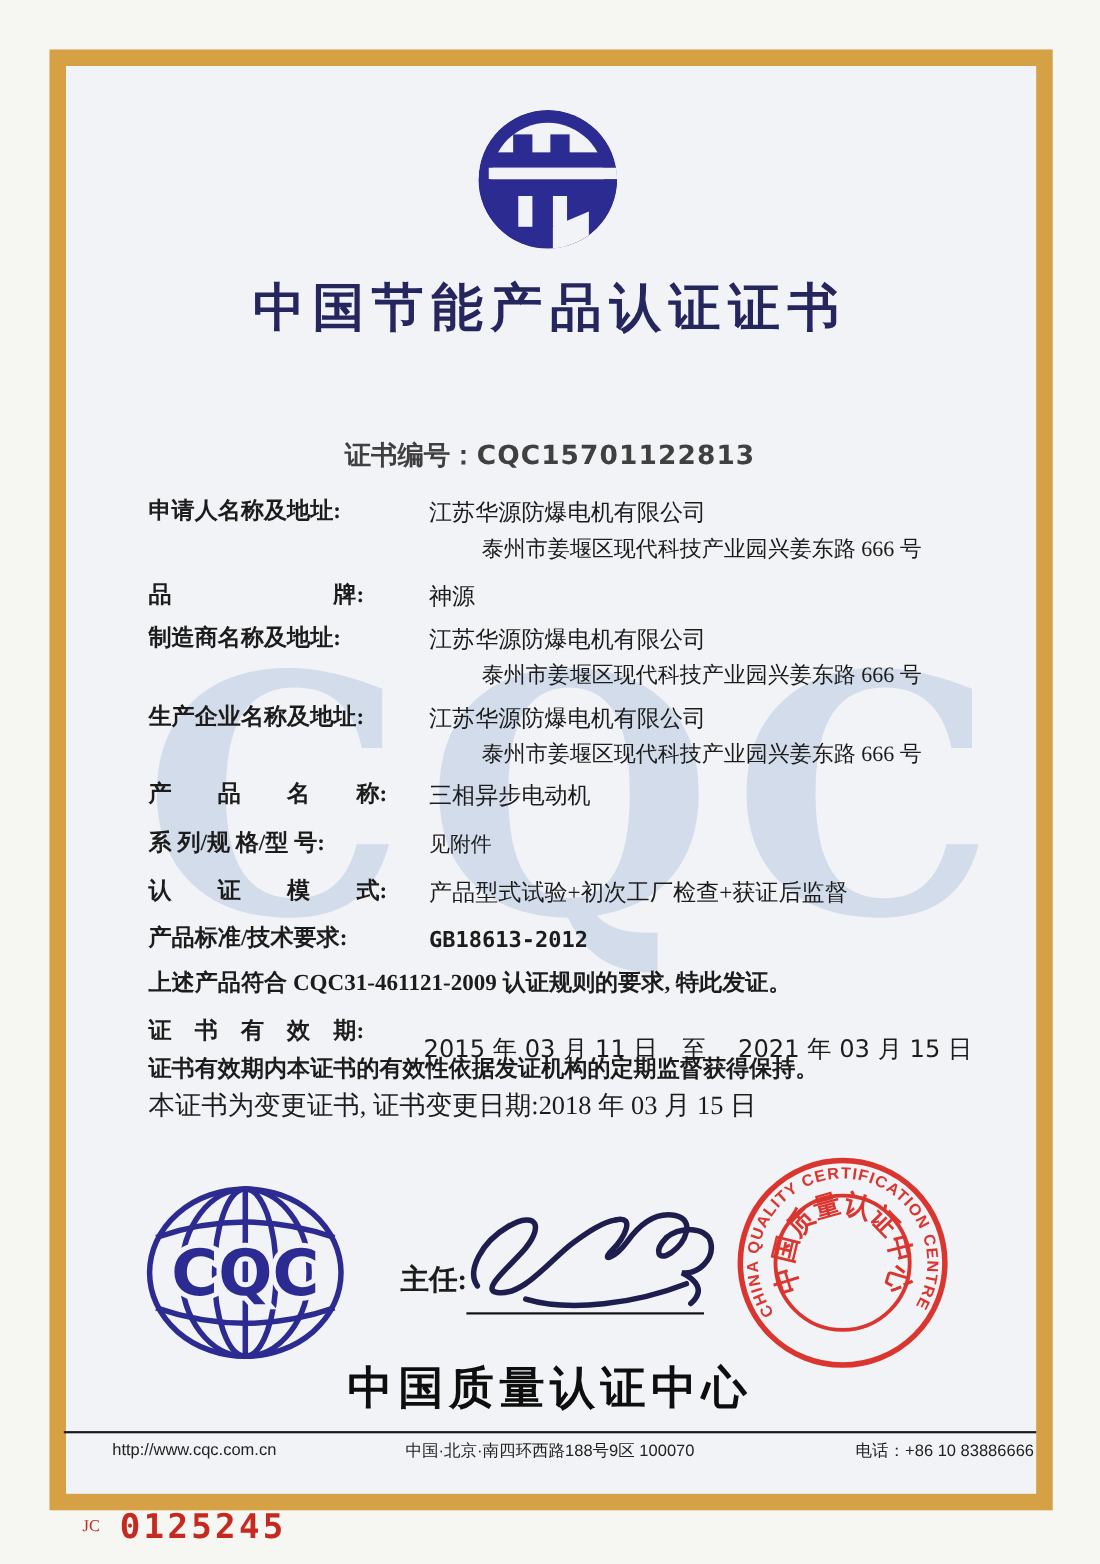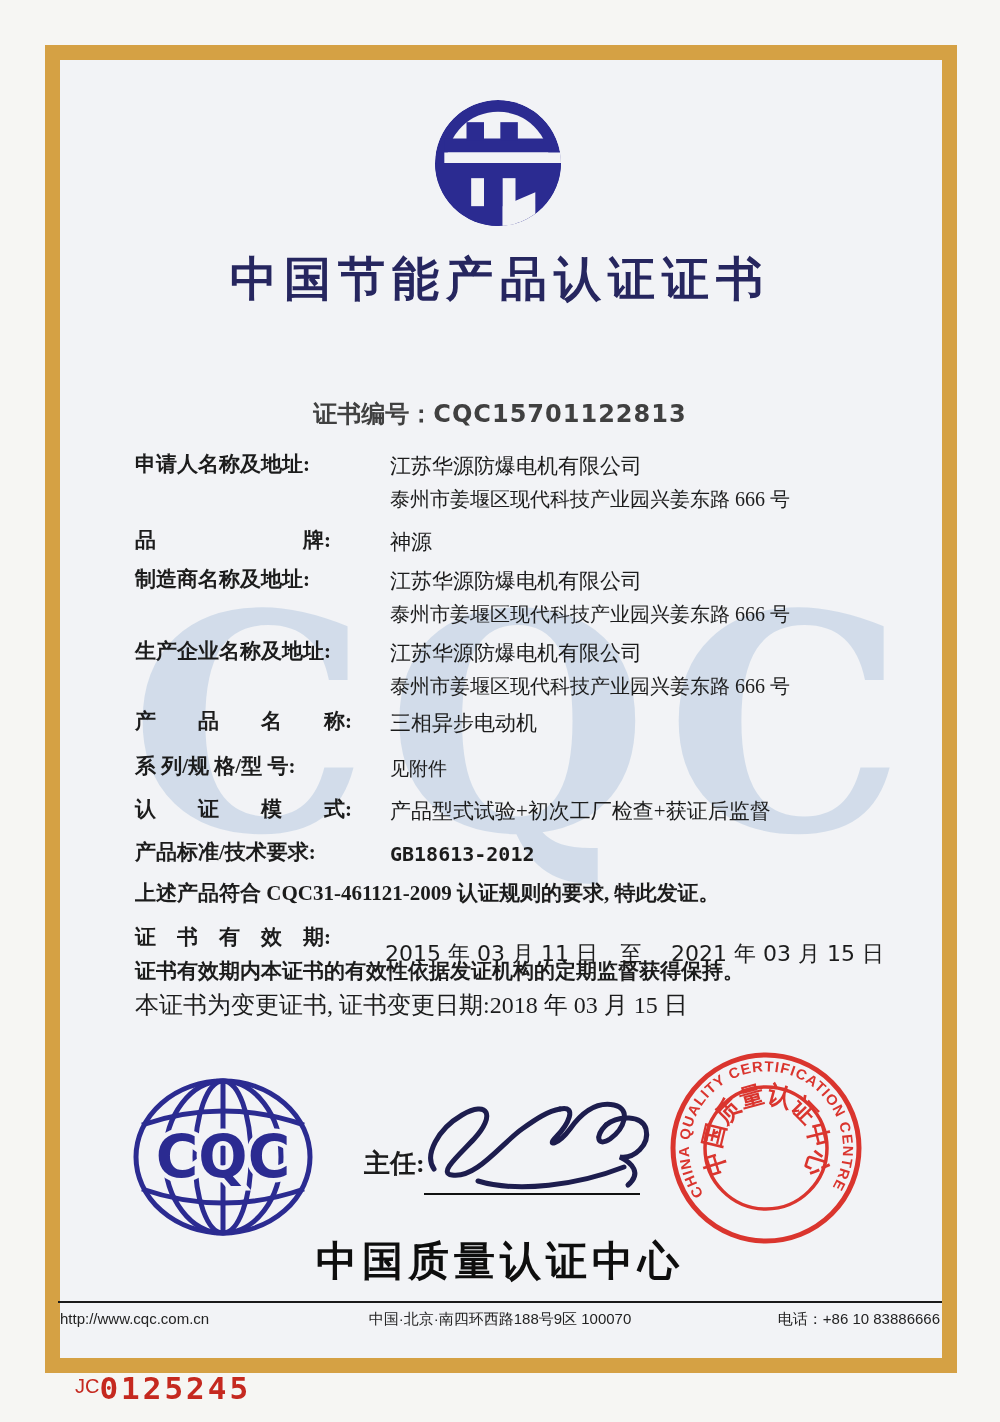--- a/index.html
+++ b/index.html
@@ -29,21 +29,21 @@
   }
   .cert-line {
     position:absolute; left:0; top:398px; width:100%; text-align:center;
     font-size:24px; font-weight:bold; color:#404040;
   }
   .cert-line .num { font-family:"DejaVu Sans","Liberation Sans",sans-serif; font-weight:bold; letter-spacing:1px; }
 
   .row { position:absolute; left:0; width:100%; }
   .lab { position:absolute; left:135px; width:255px; font-size:21px; font-weight:bold; white-space:nowrap; }
   .val { position:absolute; left:390px; width:530px; font-size:21px; line-height:33px; }
-  .val .l2 { font-size:20px; }
+  .val .l2 { font-size:20px;margin-left:48px; }
 
   .statement { position:absolute; left:135px; top:879px; width:780px; font-size:21px; font-weight:bold; }
   .validity-lab { position:absolute; left:135px; top:923px; font-size:21px; font-weight:bold; white-space:nowrap; }
   .validity-val { position:absolute; left:385px; top:921px; width:560px; font-size:22px;
     font-family:"DejaVu Sans","Liberation Sans",sans-serif; font-weight:500; white-space:nowrap;margin-top:18px; }
   .note1 { position:absolute; left:135px; top:957px; width:790px; font-size:21px; font-weight:bold; }
   .note2 { position:absolute; left:135px; top:989px; width:790px; font-size:24px; }
 
   .cqc-globe { position:absolute; left:128px; top:1075px; }
   .director { position:absolute; left:364px; top:1146px; font-size:26px; font-weight:bold; }
@@ -52,26 +52,26 @@
   .stamp { position:absolute; left:664px; top:1046px; opacity:0.92; }
 
   .issuer {
     position:absolute; left:0; top:1234px; width:100%; text-align:center;
     font-size:41px; font-weight:bold; letter-spacing:5px; color:#0e0e0e;
     font-family:"Liberation Sans","DejaVu Sans",sans-serif;
   }
   .footer-rule { position:absolute; left:58px; top:1301px; width:884px; height:2px; background:#1a1a1a; }
   .footer { position:absolute; left:0; top:1310px; width:100%; font-size:15px; color:#222;
     font-family:"Liberation Sans","DejaVu Sans",sans-serif; }
-  .f-web { position:absolute; left:60px; top:0; }
+  .f-web { position:absolute; left:60px; top:0;padding-left:42px; }
   .f-addr { position:absolute; left:0; top:0; width:100%; text-align:center; }
   .f-phone { position:absolute; right:60px; top:0; }
 
   .serial { position:absolute; left:75px; top:1370px; color:#c5291f; z-index:3; }
-  .serial .pre { font-size:20px; font-family:Liberation Sans, sans-serif; vertical-align:6px; }
+  .serial .pre { font-size:15px; font-family:Liberation Serif, serif; vertical-align:6px; margin-right:18px; }
   .serial .digits { font-size:31px; font-weight:bold; letter-spacing:3px;
     font-family:"DejaVu Sans Mono","Liberation Mono",monospace; }
 </style>
 </head>
 <body>
 
 <div class="page">
   <div class="gold-frame"></div>
 
   <div class="watermark">CQC</div>

